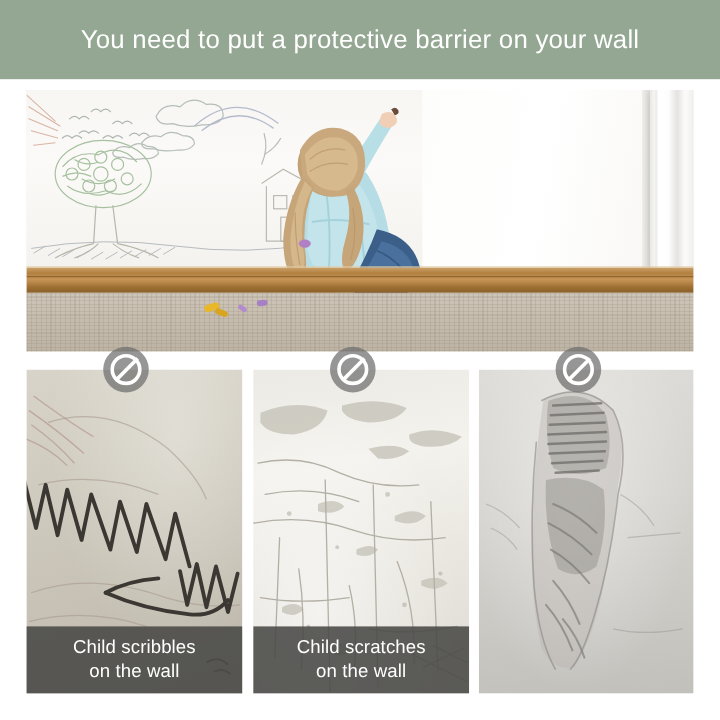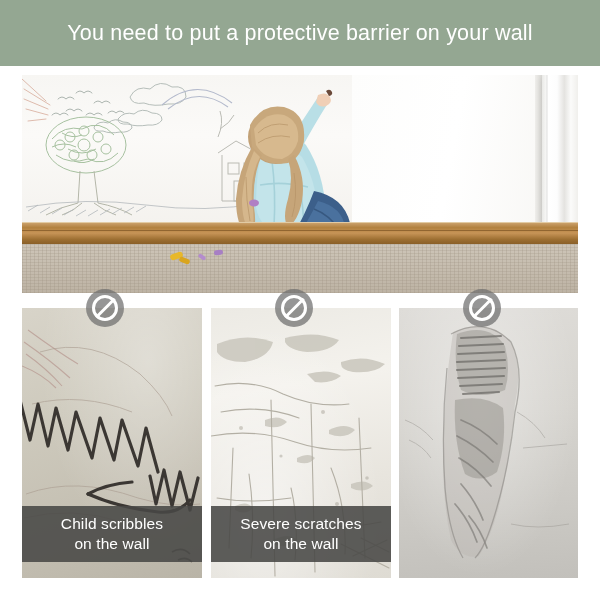--- a/index.html
+++ b/index.html
@@ -109,21 +109,21 @@
       linear-gradient(170deg,#eceae4 0%, #f4f2ed 30%, #e8e5de 65%, #dedbd3 100%);
   }
   
   .wall3 {
     background:
       radial-gradient(ellipse at 45% 35%, rgba(255,255,255,.40), rgba(0,0,0,0) 70%),
       linear-gradient(175deg,#dedcd8 0%, #d6d4cf 40%, #cbc9c4 75%, #c2c0bb 100%);
   }
 
   .panel-caption {
-    position:absolute; left:0; bottom:16px; width:100%; height:56px;
+    position:absolute; left:0; bottom:0; width:100%; height:56px;
     background: rgba(72,72,70,.88);
     display:flex; align-items:center; justify-content:center;
     text-align:center;
   }
   .panel-caption span {
     color:#fff; font-size:15.5px; line-height:20px; letter-spacing:.1px;
     padding:0 6px;
   }
 
   
@@ -347,21 +347,21 @@
             <circle cx="30" cy="120" r="2"></circle>
               <circle cx="70" cy="148" r="1.6"></circle>
             <circle cx="112" cy="104" r="2"></circle>
               <circle cx="156" cy="170" r="1.8"></circle>
             <circle cx="46" cy="214" r="1.6"></circle>
               <circle cx="126" cy="196" r="2"></circle>
           </g>
         </svg>
       </div>
       <div class="panel-caption">
-        <span><span>Severe scratches</span><br><span>on the wall</span></span>
+        <span><span>Child scratches</span><br><span>on the wall</span></span>
       </div>
     </div>
 
     <div class="panel p3">
       <div class="panel-img wall3">
         <svg viewBox="0 0 180 270" width="180" height="270">
 
           <path d="M54 24 Q90 8 112 34 Q124 58 116 96 Q112 140 104 180 Q96 222 80 248
                    Q62 252 52 232 Q44 196 44 150 Q44 90 54 24Z" fill="#b9b6b1" opacity=".42"></path>
 

